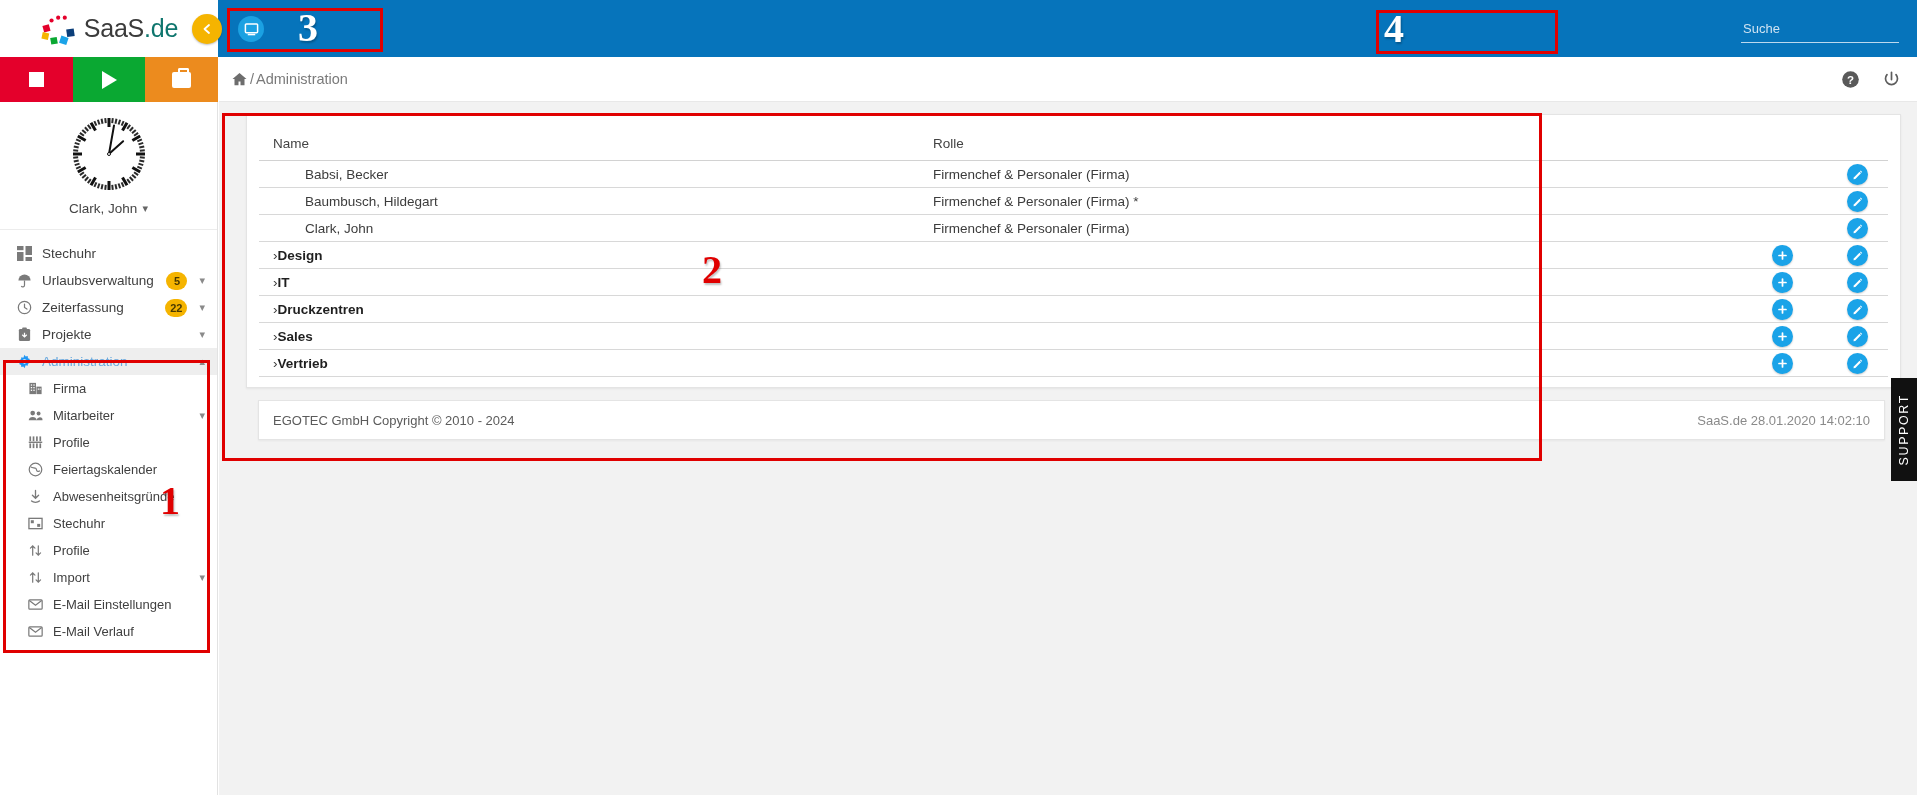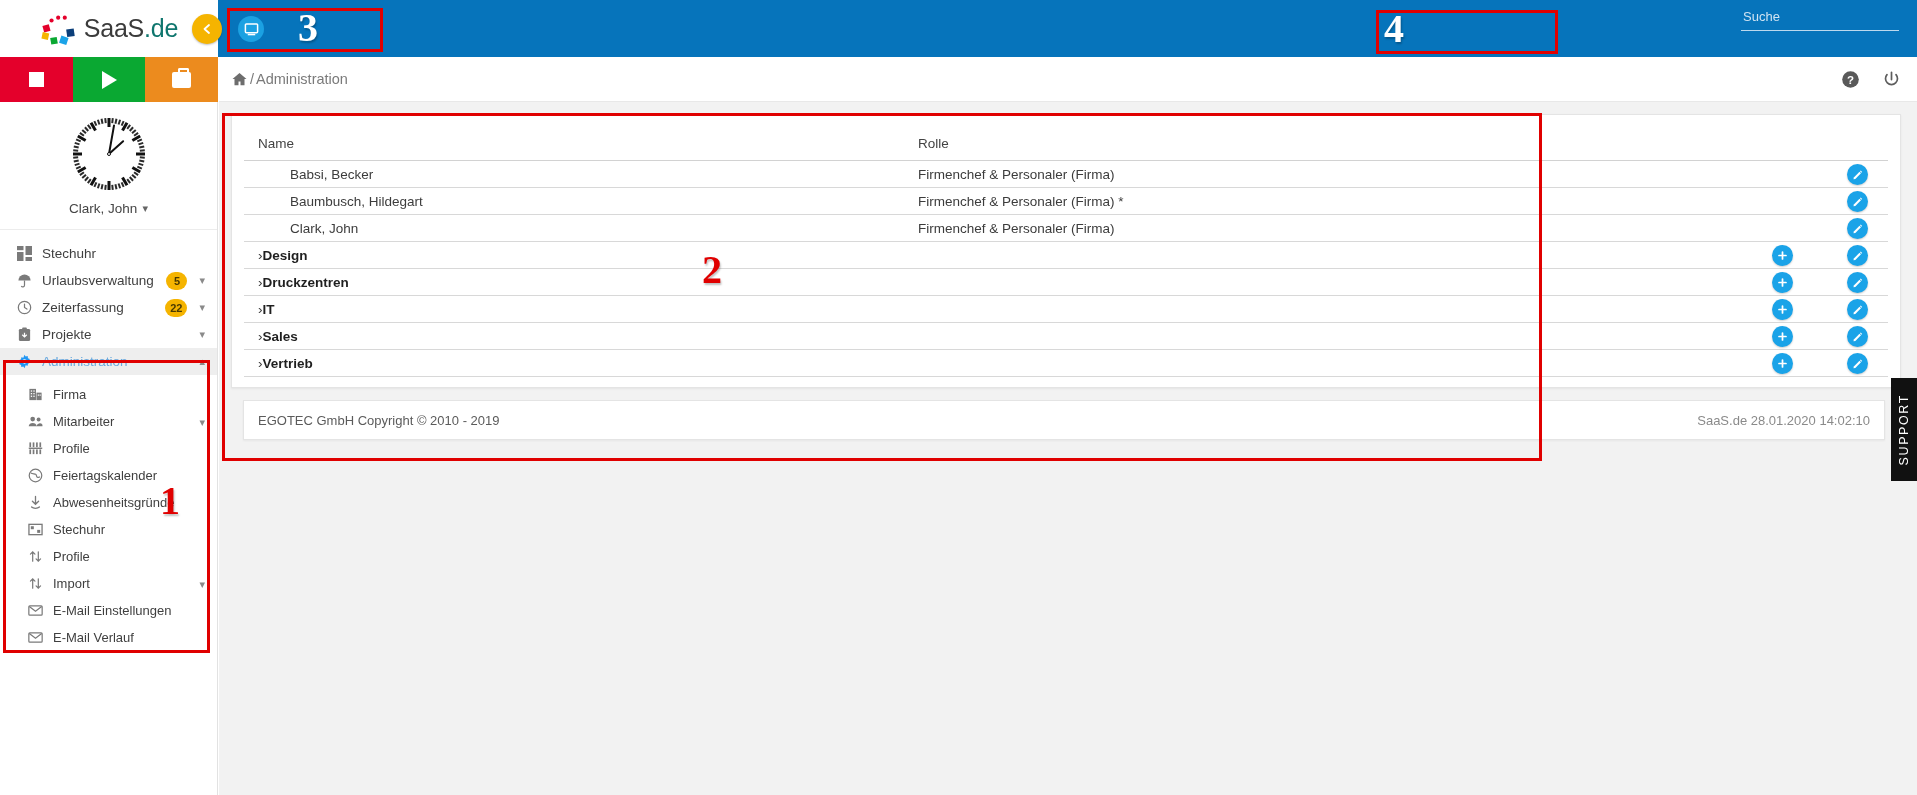--- a/index.html
+++ b/index.html
@@ -33,21 +33,21 @@
     box-shadow: 0 1px 2px rgba(0,0,0,0.25);
   }
   .monitor-btn {
     position: absolute; left: 238px; top: 16px; width: 26px; height: 26px;
     border-radius: 50%; background: #1ba1e2; display:flex;
     align-items:center; justify-content:center; cursor:pointer;
   }
   .monitor-btn svg { width: 15px; height: 15px; }
 
   .search-box {
-    position: absolute; right: 18px; top: 5px; width: 158px; height: 26px;
+    position: absolute; right: 18px; top: 17px; width: 158px; height: 26px;
   }
   .search-box input {
     width: 100%; height: 100%; background: transparent; border: none;
     border-bottom: 1px solid #bcd9ee; color: #ffffff; font-size: 13px;
     font-family: "Liberation Sans", sans-serif; outline: none; padding: 0 2px 3px 2px;
   }
   .search-box input::placeholder { color: #cfe3f2; }
 
   
   .color-bar { position: absolute; left: 0; top: 57px; width: 218px; height: 45px; display: flex; }
@@ -78,41 +78,41 @@
 
   .nav { padding-top: 10px; position: relative; }
   .nav-item {
     display: flex; align-items: center; height: 27px; padding-left: 13px;
     font-size: 13.5px; color: #3f3f3f; cursor: pointer; position: relative;
   }
   .nav-item .ni-icon { width: 22px; display:flex; align-items:center; justify-content:center; color:#7a7a7a; flex-shrink:0; }
   .nav-item .ni-label { margin-left: 7px; white-space: nowrap; }
   .nav-item.active { background: #eeeeee; color: #6aa9de; }
   .nav-item.active .ni-icon { color: #2196f3; }
-  .nav-item.sub { padding-left: 24px; font-size: 13px; align-items: flex-end; }
+  .nav-item.sub { padding-left: 24px; font-size: 13px; }
   .badge {
     margin-left: auto; margin-right: 6px; min-width: 21px; height: 18px;
     border-radius: 9px; background: #f5b400; color: #4a3a00; font-size: 11px;
     font-weight: bold; display:flex; align-items:center; justify-content:center; padding: 0 5px;
   }
   .chev { margin-left: auto; margin-right: 12px; color:#8a8a8a; font-size: 11px; }
   .nav-item .badge + .chev { margin-left: 6px; }
 
   
   .content { position: absolute; left: 219px; top: 57px; right: 0; bottom: 0; background: #f2f2f2; }
   .crumb-bar {
     height: 45px; background: #ffffff; display:flex; align-items:center;
     padding: 0 16px 0 12px; border-bottom:1px solid #e8e8e8;
   }
   .crumb-left { display:flex; align-items:center; gap:2px; font-size:14.5px; color:#7a7a7a; }
   .home-ic { color:#6d6d6d; display:flex; align-items:center; }
   .crumb-right { margin-left:auto; display:flex; align-items:center; gap:22px; }
   .round-ic { width:19px; height:19px; display:flex; align-items:center; justify-content:center; color:#5d5d5d; cursor:pointer; }
 
-  .panel-zone { padding: 12px 16px 0 12px; }
+  .panel-zone { padding: 12px 16px 0 12px; margin-left: 15px; }
   .card { background:#ffffff; border:1px solid #e4e4e4; box-shadow: 0 1px 2px rgba(0,0,0,0.06); }
   .table-card { padding: 12px 0 10px 0; margin-bottom: 0; }
   table.grid { width: calc(100% - 24px); margin: 0 12px; border-collapse: collapse; }
   table.grid th {
     text-align: left; font-weight: normal; font-size: 13.5px; color: #434343;
     padding: 9px 0 9px 14px; border-bottom: 1px solid #d2d2d2; background:#fff;
   }
   table.grid td {
     font-size: 13.5px; color: #3c3c3c; padding: 0 0 0 14px; height: 27px;
     border-bottom: 1px solid #d8d8d8; vertical-align: middle;
@@ -543,36 +543,36 @@
                     </svg>
                   </span></td>
                 <td class="col-act"><span class="act-btn">
                     <svg viewBox="0 0 12 12">
                       <path d="M2 9.2 L8.2 3 l1.6 1.6 L3.6 10.8 L1.6 11.2 z" fill="#ffffff"></path>
                       <path d="M8.7 2.5 L9.5 1.7 l1.6 1.6 l-.8 .8 z" fill="#ffffff"></path>
                     </svg>
                   </span></td>
               </tr>
               <tr>
+                <td class="col-name"><span class="tw">›</span><span class="grp">IT</span></td>
+                <td class="col-role"></td>
+                <td class="col-act"><span class="act-btn">
+                    <svg viewBox="0 0 12 12">
+                      <path d="M6 2.2 v7.6 M2.2 6 h7.6" stroke="#ffffff" stroke-width="1.9" stroke-linecap="round"></path>
+                    </svg>
+                  </span></td>
+                <td class="col-act"><span class="act-btn">
+                    <svg viewBox="0 0 12 12">
+                      <path d="M2 9.2 L8.2 3 l1.6 1.6 L3.6 10.8 L1.6 11.2 z" fill="#ffffff"></path>
+                      <path d="M8.7 2.5 L9.5 1.7 l1.6 1.6 l-.8 .8 z" fill="#ffffff"></path>
+                    </svg>
+                  </span></td>
+              </tr>
+              <tr>
                 <td class="col-name"><span class="tw">›</span><span class="grp">Druckzentren</span></td>
-                <td class="col-role"></td>
-                <td class="col-act"><span class="act-btn">
-                    <svg viewBox="0 0 12 12">
-                      <path d="M6 2.2 v7.6 M2.2 6 h7.6" stroke="#ffffff" stroke-width="1.9" stroke-linecap="round"></path>
-                    </svg>
-                  </span></td>
-                <td class="col-act"><span class="act-btn">
-                    <svg viewBox="0 0 12 12">
-                      <path d="M2 9.2 L8.2 3 l1.6 1.6 L3.6 10.8 L1.6 11.2 z" fill="#ffffff"></path>
-                      <path d="M8.7 2.5 L9.5 1.7 l1.6 1.6 l-.8 .8 z" fill="#ffffff"></path>
-                    </svg>
-                  </span></td>
-              </tr>
-              <tr>
-                <td class="col-name"><span class="tw">›</span><span class="grp">IT</span></td>
                 <td class="col-role"></td>
                 <td class="col-act"><span class="act-btn">
                     <svg viewBox="0 0 12 12">
                       <path d="M6 2.2 v7.6 M2.2 6 h7.6" stroke="#ffffff" stroke-width="1.9" stroke-linecap="round"></path>
                     </svg>
                   </span></td>
                 <td class="col-act"><span class="act-btn">
                     <svg viewBox="0 0 12 12">
                       <path d="M2 9.2 L8.2 3 l1.6 1.6 L3.6 10.8 L1.6 11.2 z" fill="#ffffff"></path>
                       <path d="M8.7 2.5 L9.5 1.7 l1.6 1.6 l-.8 .8 z" fill="#ffffff"></path>
@@ -607,21 +607,21 @@
                       <path d="M2 9.2 L8.2 3 l1.6 1.6 L3.6 10.8 L1.6 11.2 z" fill="#ffffff"></path>
                       <path d="M8.7 2.5 L9.5 1.7 l1.6 1.6 l-.8 .8 z" fill="#ffffff"></path>
                     </svg>
                   </span></td>
               </tr>
             </tbody>
         </table>
       </div>
 
       <div class="footer-card">
-        <span>EGOTEC GmbH Copyright © 2010 - 2019</span>
+        <span>EGOTEC GmbH Copyright © 2010 - 2024</span>
         <span class="footer-right">SaaS.de  28.01.2020 14:02:10</span>
       </div>
     </div>
   </div>
 
   <div class="support-tab">
     <span>SUPPORT</span>
   </div>
 
   <div class="anno" id="anno1"></div>

